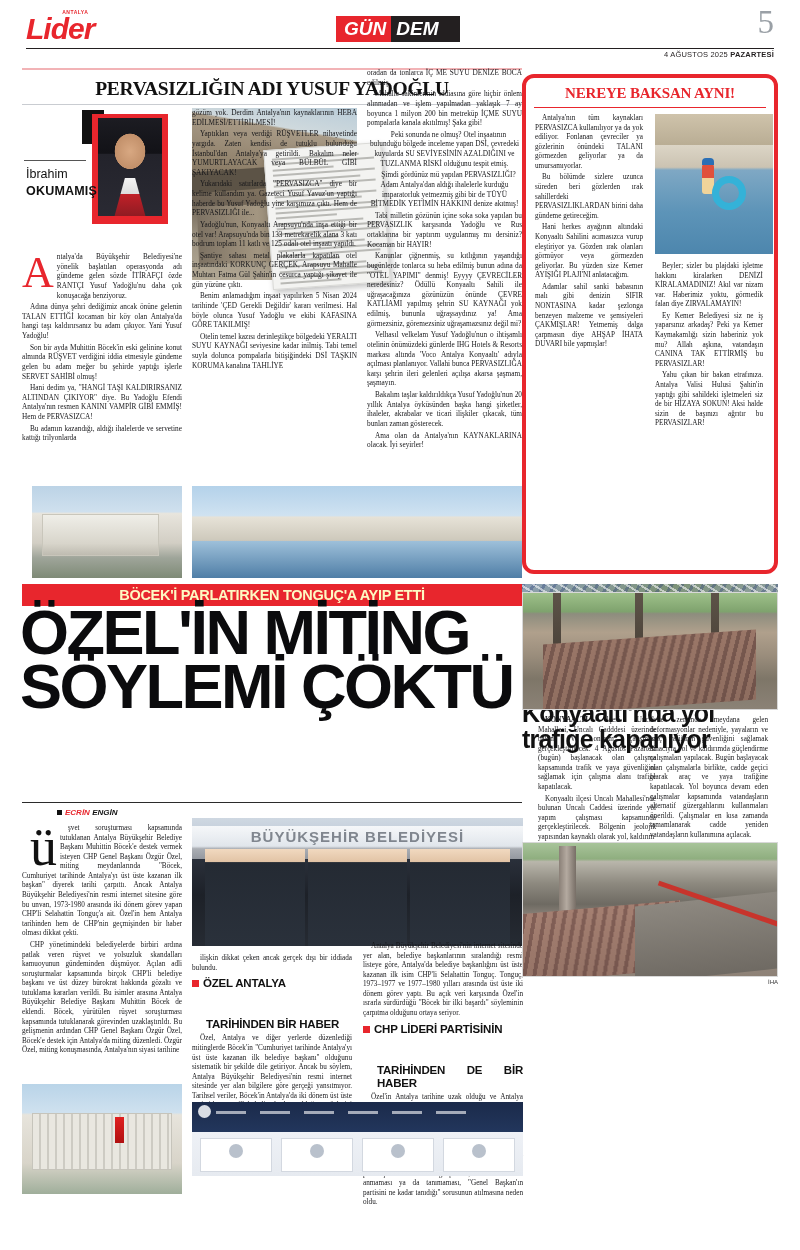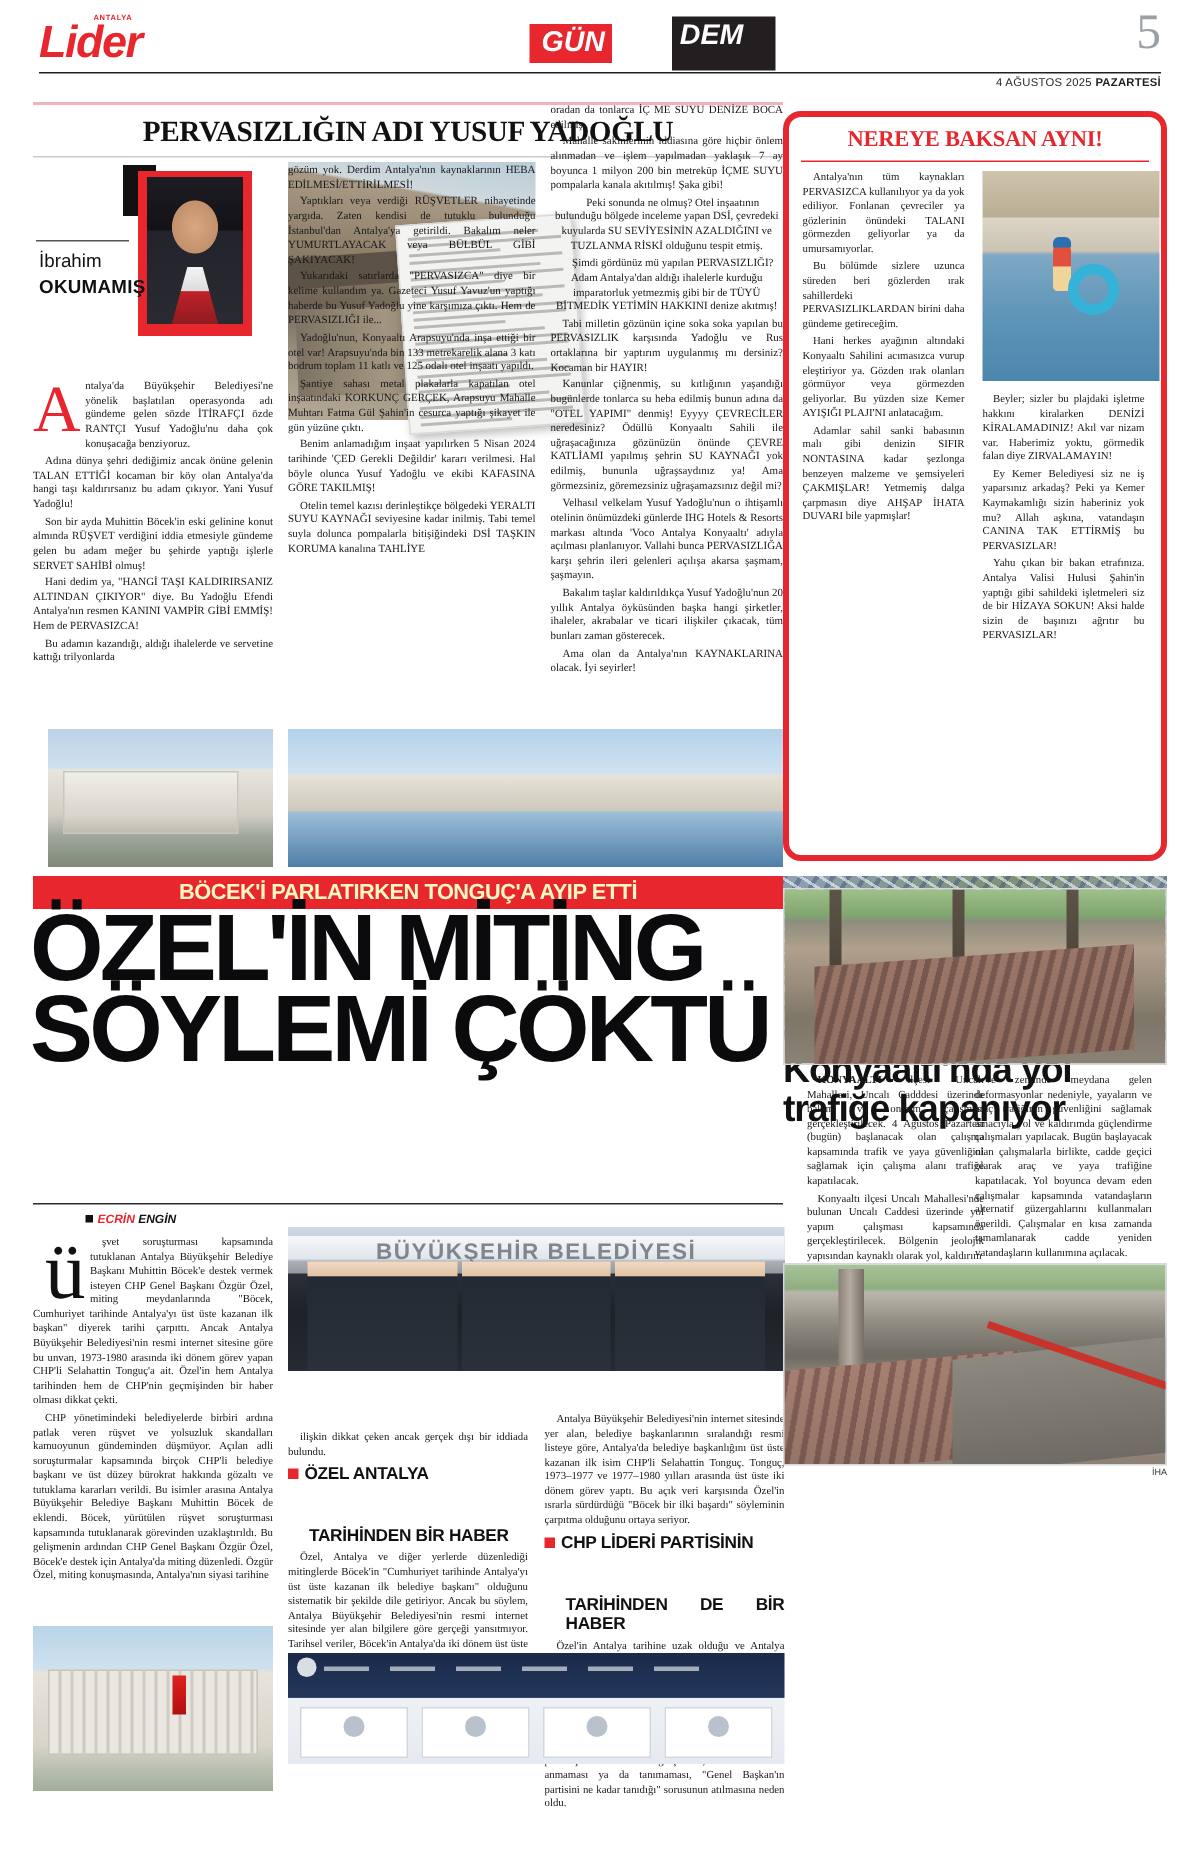--- a/index.html
+++ b/index.html
@@ -19,29 +19,28 @@
     font-weight: bold; font-style: italic;
     font-size: 30px; color:#e8262d; letter-spacing:-1px;
     line-height: 1;
   }
   .logo-sub {
     position:absolute; right:6px; top:-5px;
     font-family:"Liberation Sans", sans-serif;
     font-size:5px; font-weight:bold; letter-spacing:0.5px; color:#e8262d;
   }
   .gundem-badge {
-    position:absolute; left:353px; top:17px;
+    position:absolute; left:336px; top:17px;
     font-family:"Liberation Sans", sans-serif;
     font-style:italic; font-weight:bold; font-size:19px;
     color:#fff; display:flex; height:24px; align-items:center;
     transform: skewX(0deg);
-    gap: 40px;
   }
   .gundem-a { background:#e8262d; padding:2px 5px 2px 8px; }
-  .gundem-b { background:#231f20; padding:2px 22px 12px 5px; }
+  .gundem-b { background:#231f20; padding:2px 22px 2px 5px; }
   .page-num {
     position:absolute; right:26px; top:6px;
     font-family:"Liberation Serif", serif;
     font-size:33px; color:#9aa0a6; line-height:1;
   }
   .masthead-rule {
     position:absolute; left:26px; right:26px; top:48px;
     height:1px; background:#231f20;
   }
   .date-line {
@@ -257,21 +256,21 @@
   }
   .sub-head {
     font-family:"Liberation Sans", sans-serif;
     font-weight:bold; font-size:11.5px; line-height:1.14; color:#111;
     margin: 4px 0 3px 0; letter-spacing:-0.2px;
   }
   .sub-head .sq { display:inline-block; width:7px; height:7px; background:#e8262d; margin-right:4px; }
   .sub-head .ind { display:block; padding-left:14px;margin-top:28px; }
 
   .b-photo-top {
-    position:absolute; left:170px; top:16px; width:331px; height:96px;
+    position:absolute; left:170px; top:16px; width:331px; height:128px;
     background:linear-gradient(180deg,#cfd8e2 0%, #b9c5d2 22%, #2e3440 24%, #1d2128 60%, #262b33 100%);
     overflow:hidden;
   }
   .b-photo-top .p { position:absolute; bottom:0; width:30%; height:76%;
     background:linear-gradient(180deg,#f1d9c0 0%, #e2c4a6 13%, #242a33 14%, #2a313b 100%); }
   .b-photo-top .p1{ left:4%; } .b-photo-top .p2{ left:35%; } .b-photo-top .p3{ left:66%; }
   .b-photo-top .banner {
     position:absolute; left:0; top:6%; width:100%; height:26%;
     background:linear-gradient(180deg,rgba(255,255,255,.82),rgba(235,238,242,.55));
   }

